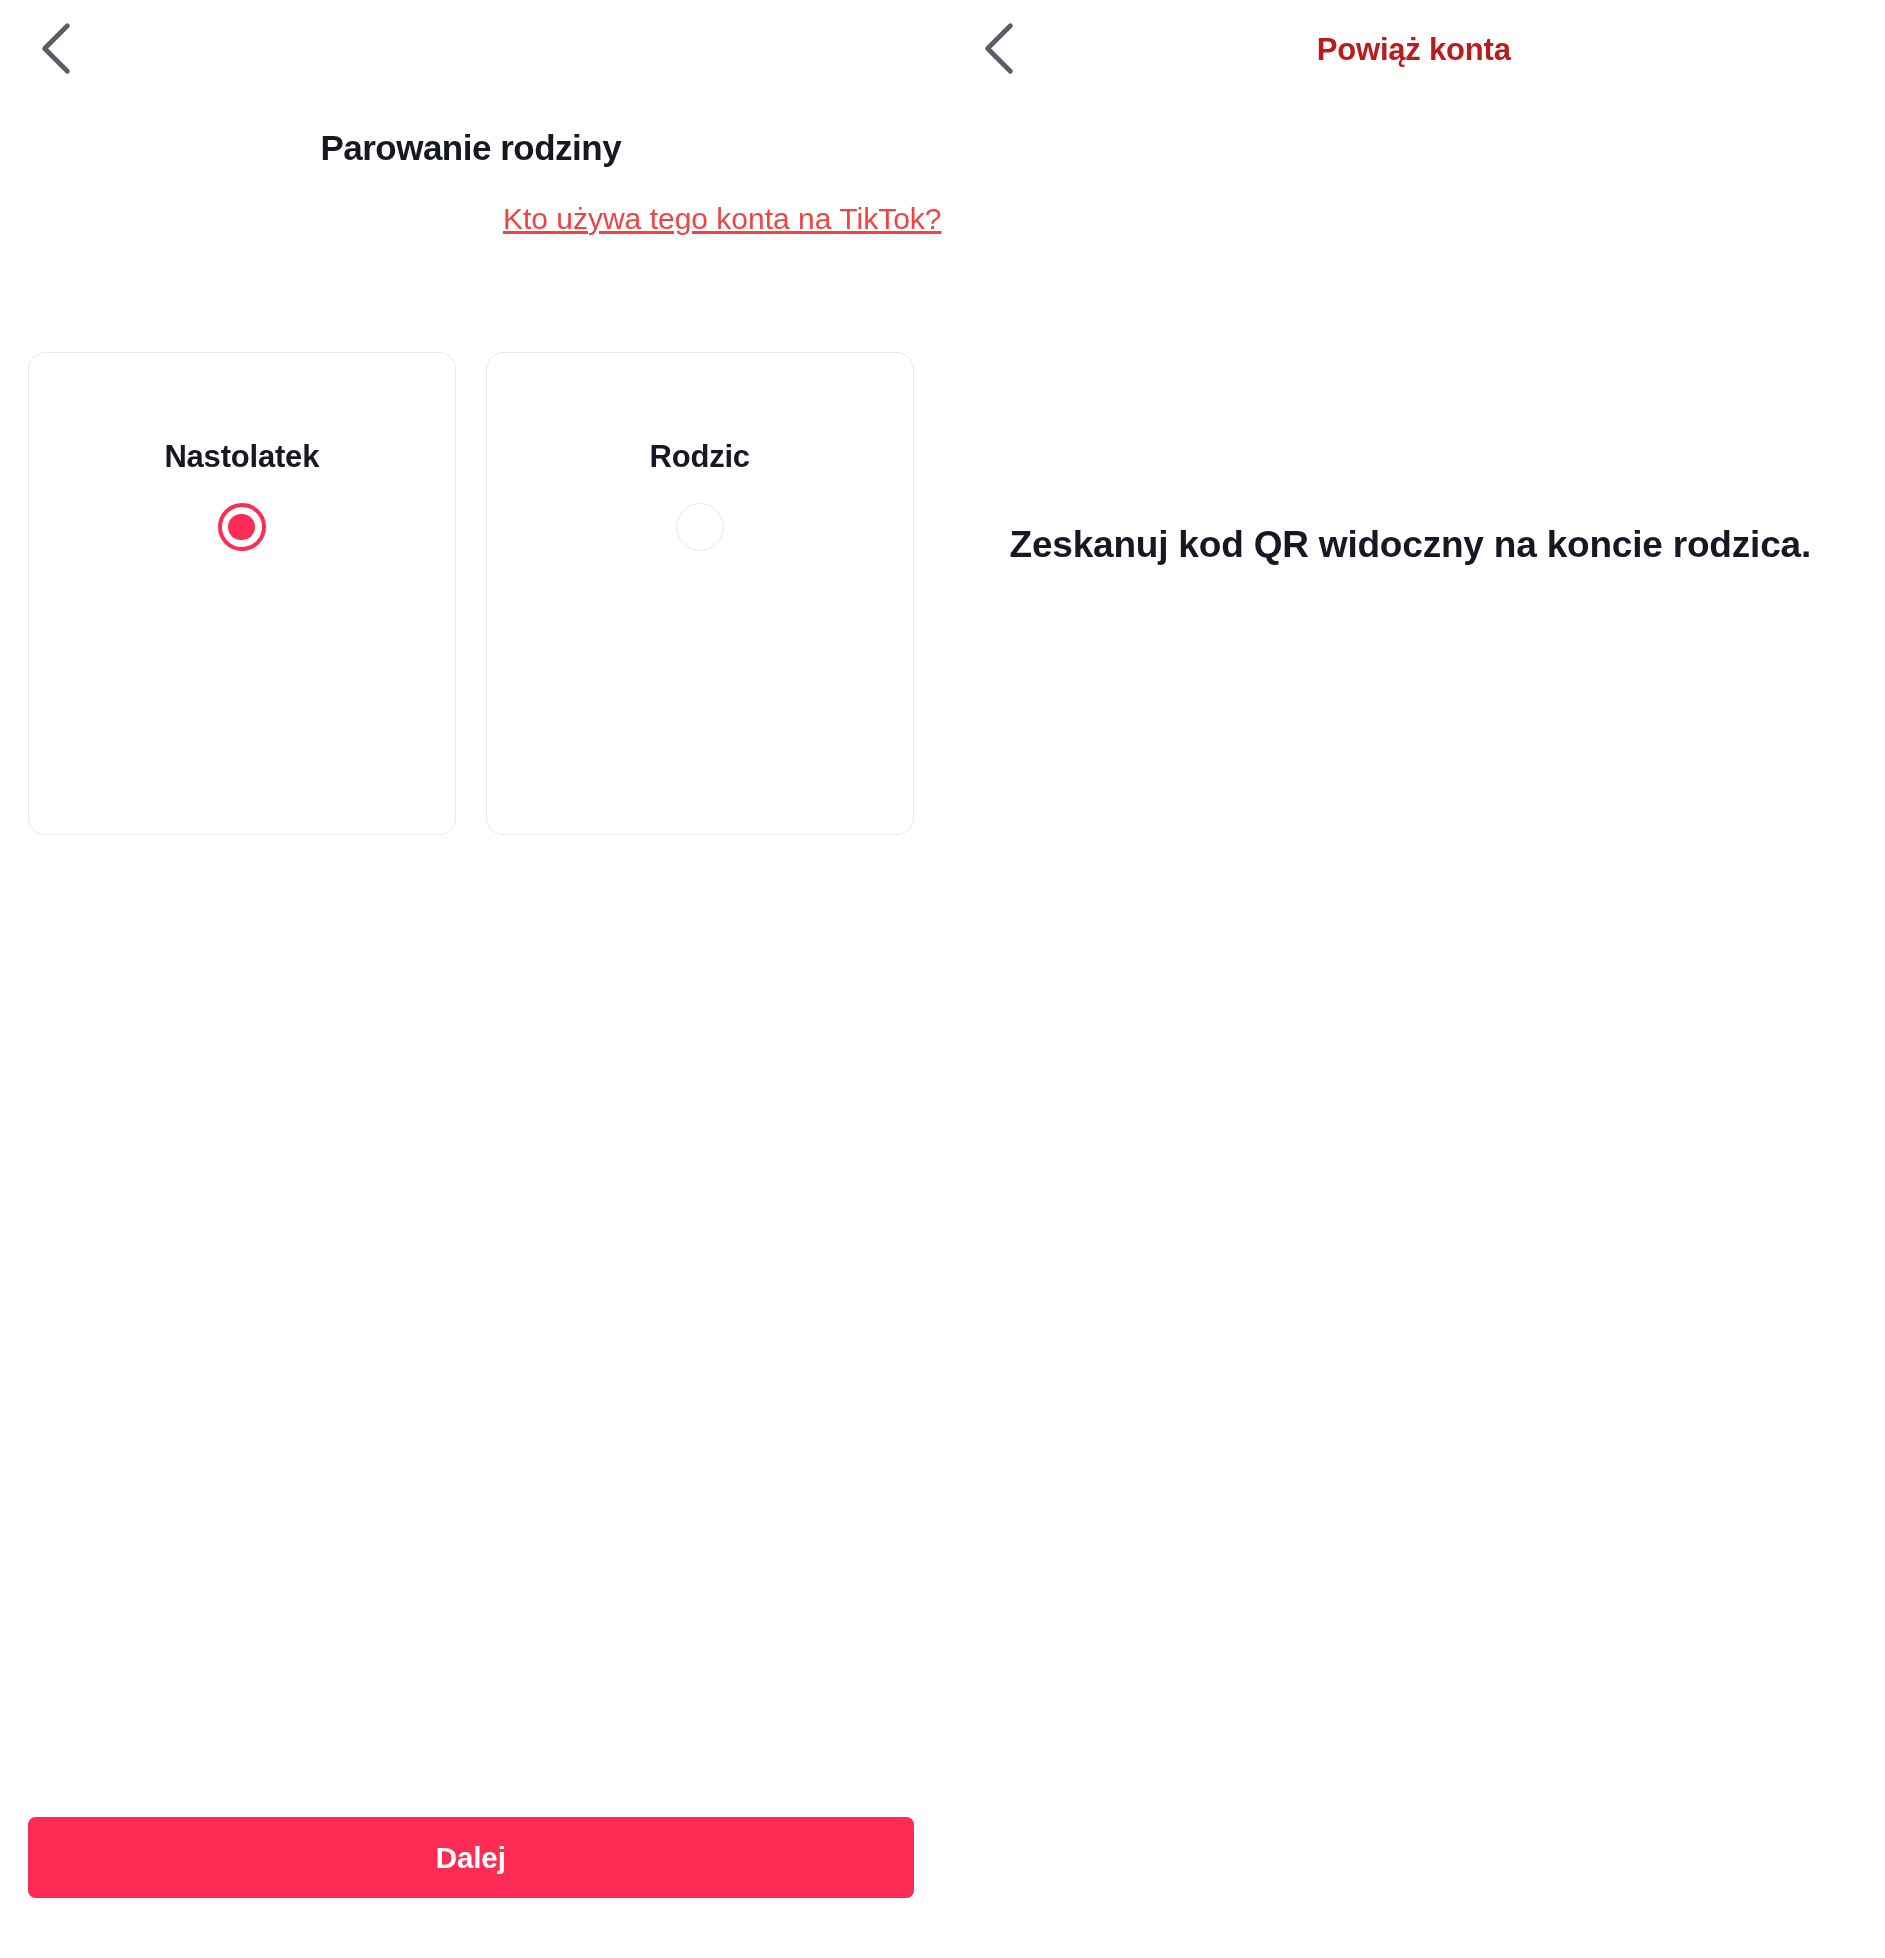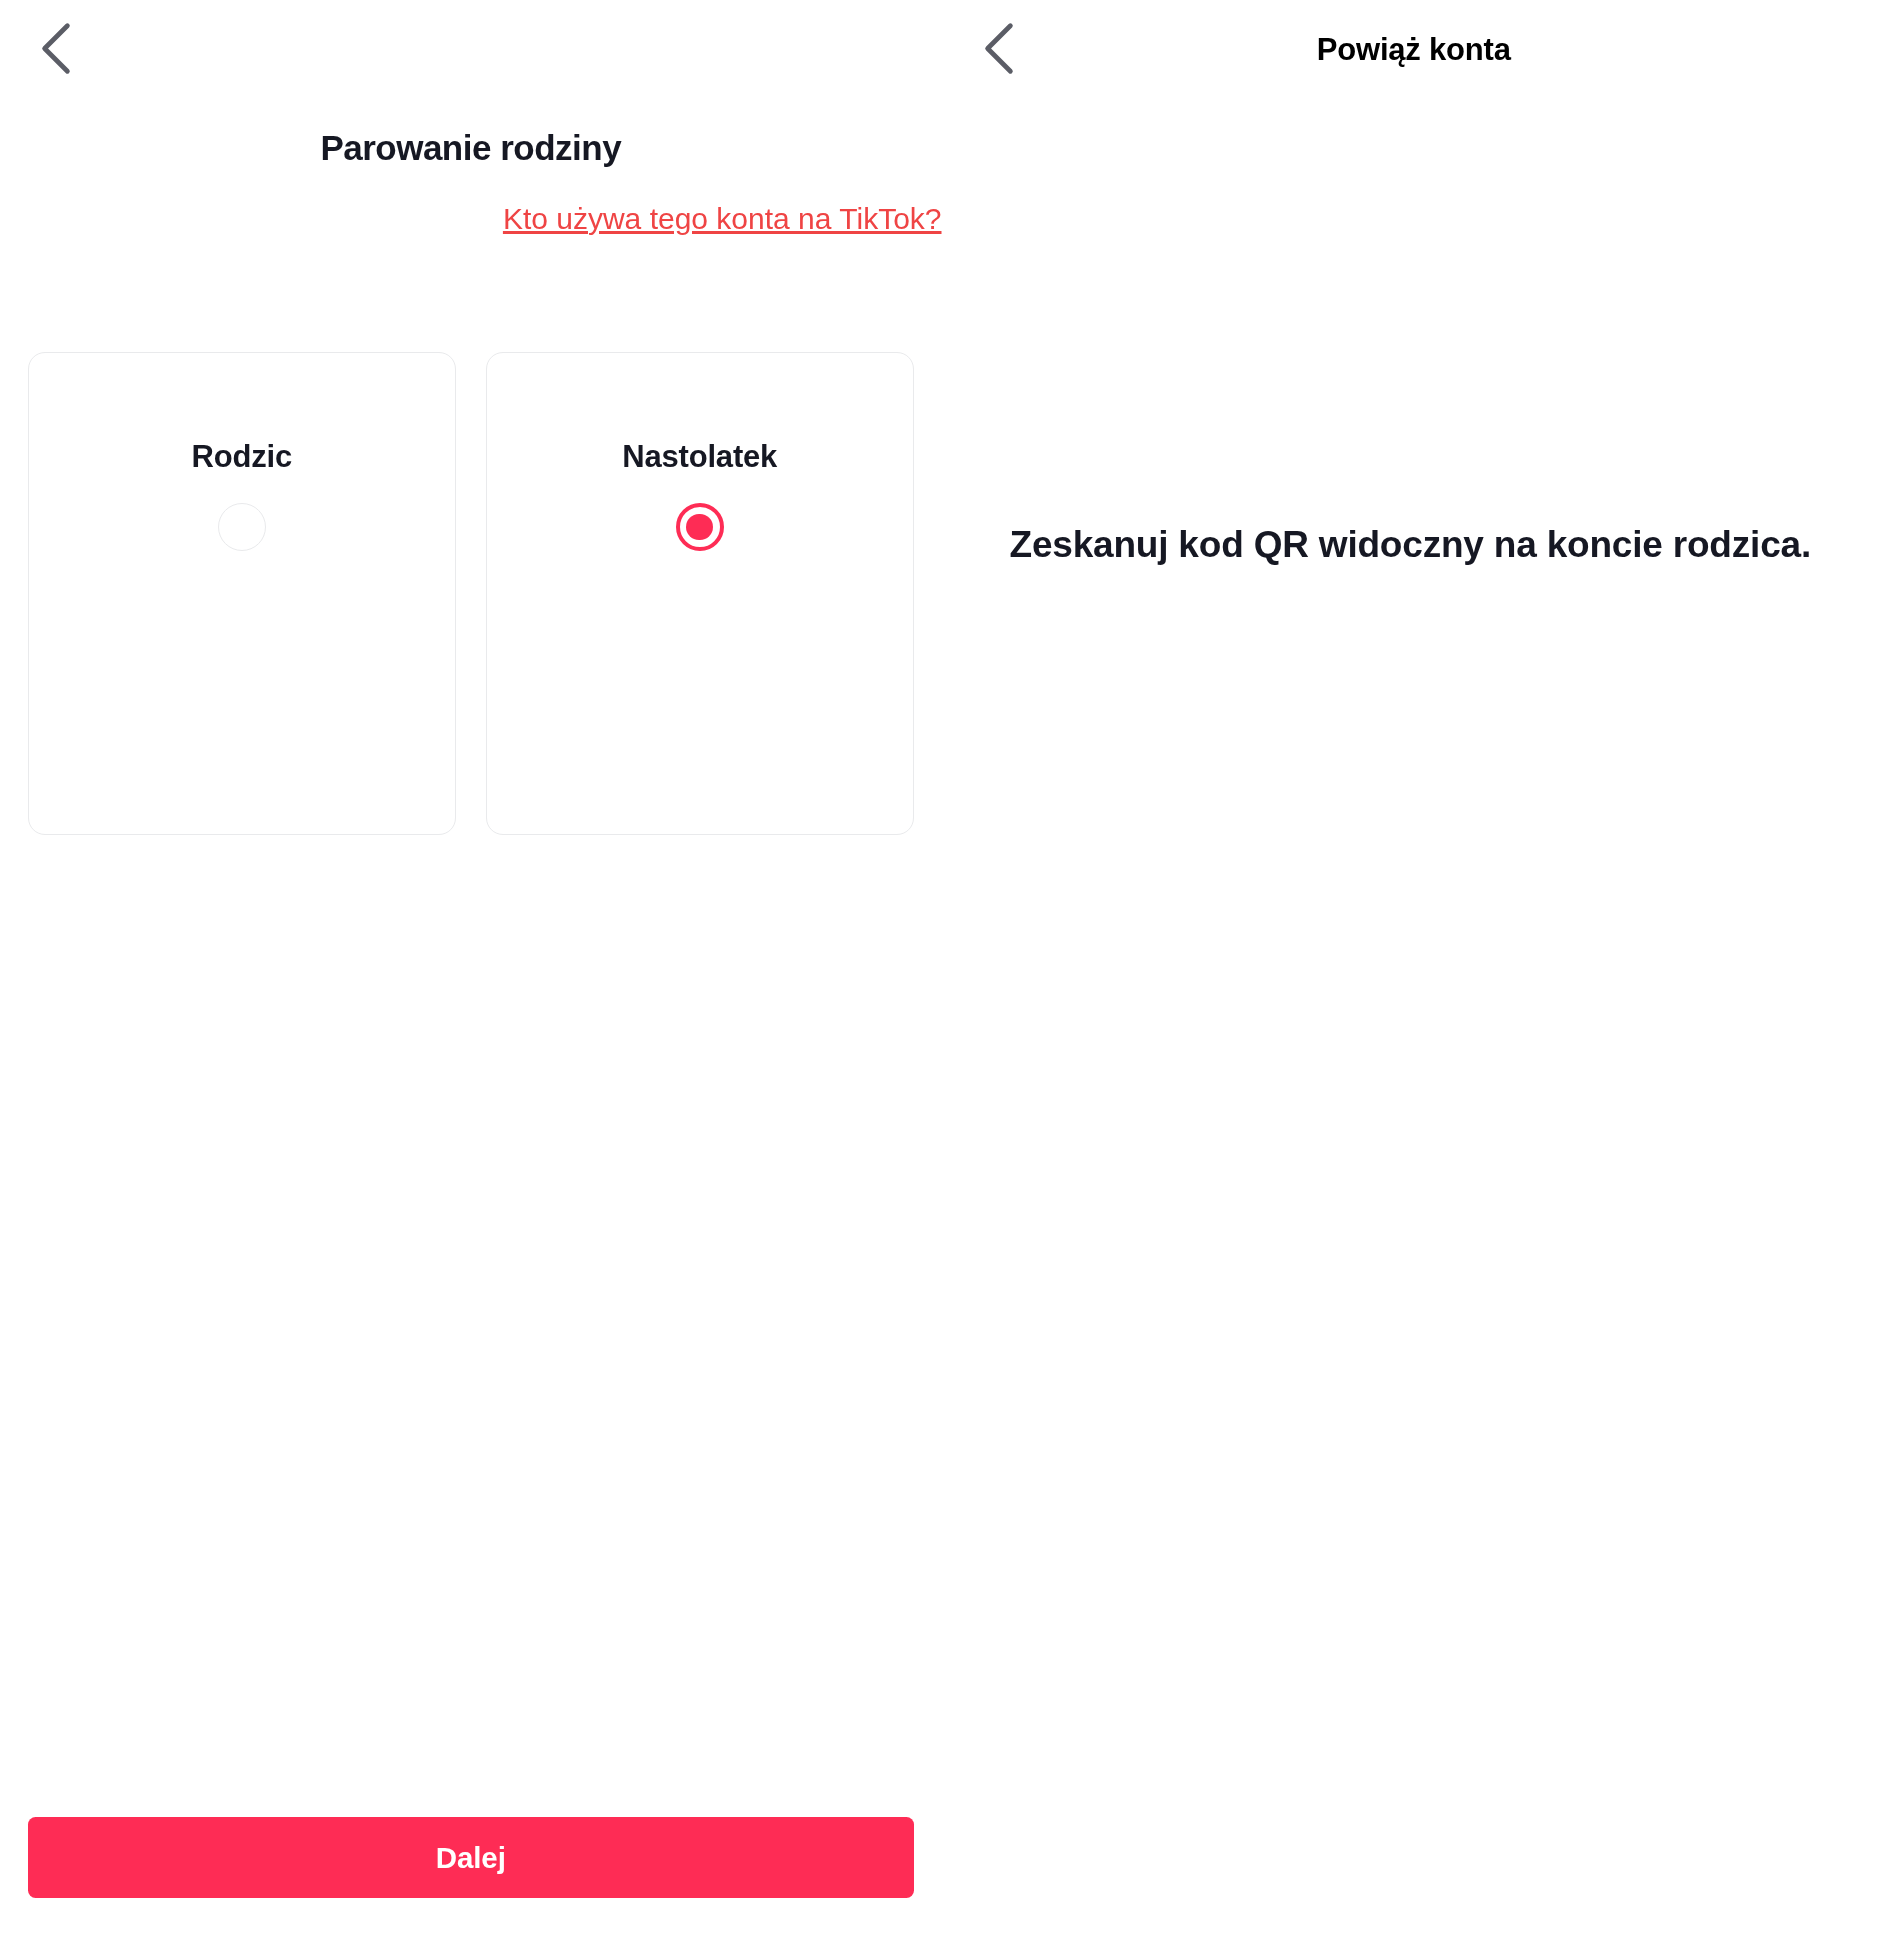--- a/index.html
+++ b/index.html
@@ -52,21 +52,21 @@
     top: 0;
     left: 0;
     right: 0;
     height: 100px;
     display: flex;
     align-items: center;
     justify-content: center;
     font-size: 31px;
     font-weight: bold;
     letter-spacing: -0.2px;
-    color: #000000;
+    color: #b91c1c;
   }
 
   
   .pair-heading {
     margin: 27px 0 0 0;
     text-align: center;
     font-size: 35px;
     font-weight: bold;
     letter-spacing: -0.5px;
     color: #161823;
@@ -179,27 +179,27 @@
       </div>
       <div class="topbar-title"></div>
     </div>
 
     <h1 class="pair-heading">Parowanie rodziny</h1>
     <p class="pair-sub">Kto używa tego konta na TikTok?</p>
 
     <div class="card-row">
 
       <div class="role-card">
+        <div class="role-label">Nastolatek</div>
+        <div class="radio selected"></div>
+      </div>
+
+      <div class="role-card">
         <div class="role-label">Rodzic</div>
         <div class="radio"></div>
-      </div>
-
-      <div class="role-card">
-        <div class="role-label">Nastolatek</div>
-        <div class="radio selected"></div>
       </div>
 
     </div>
 
     <button class="cta">Dalej</button>
   </div>
 
   <div class="screen screen-right">
 
     <div class="topbar">

